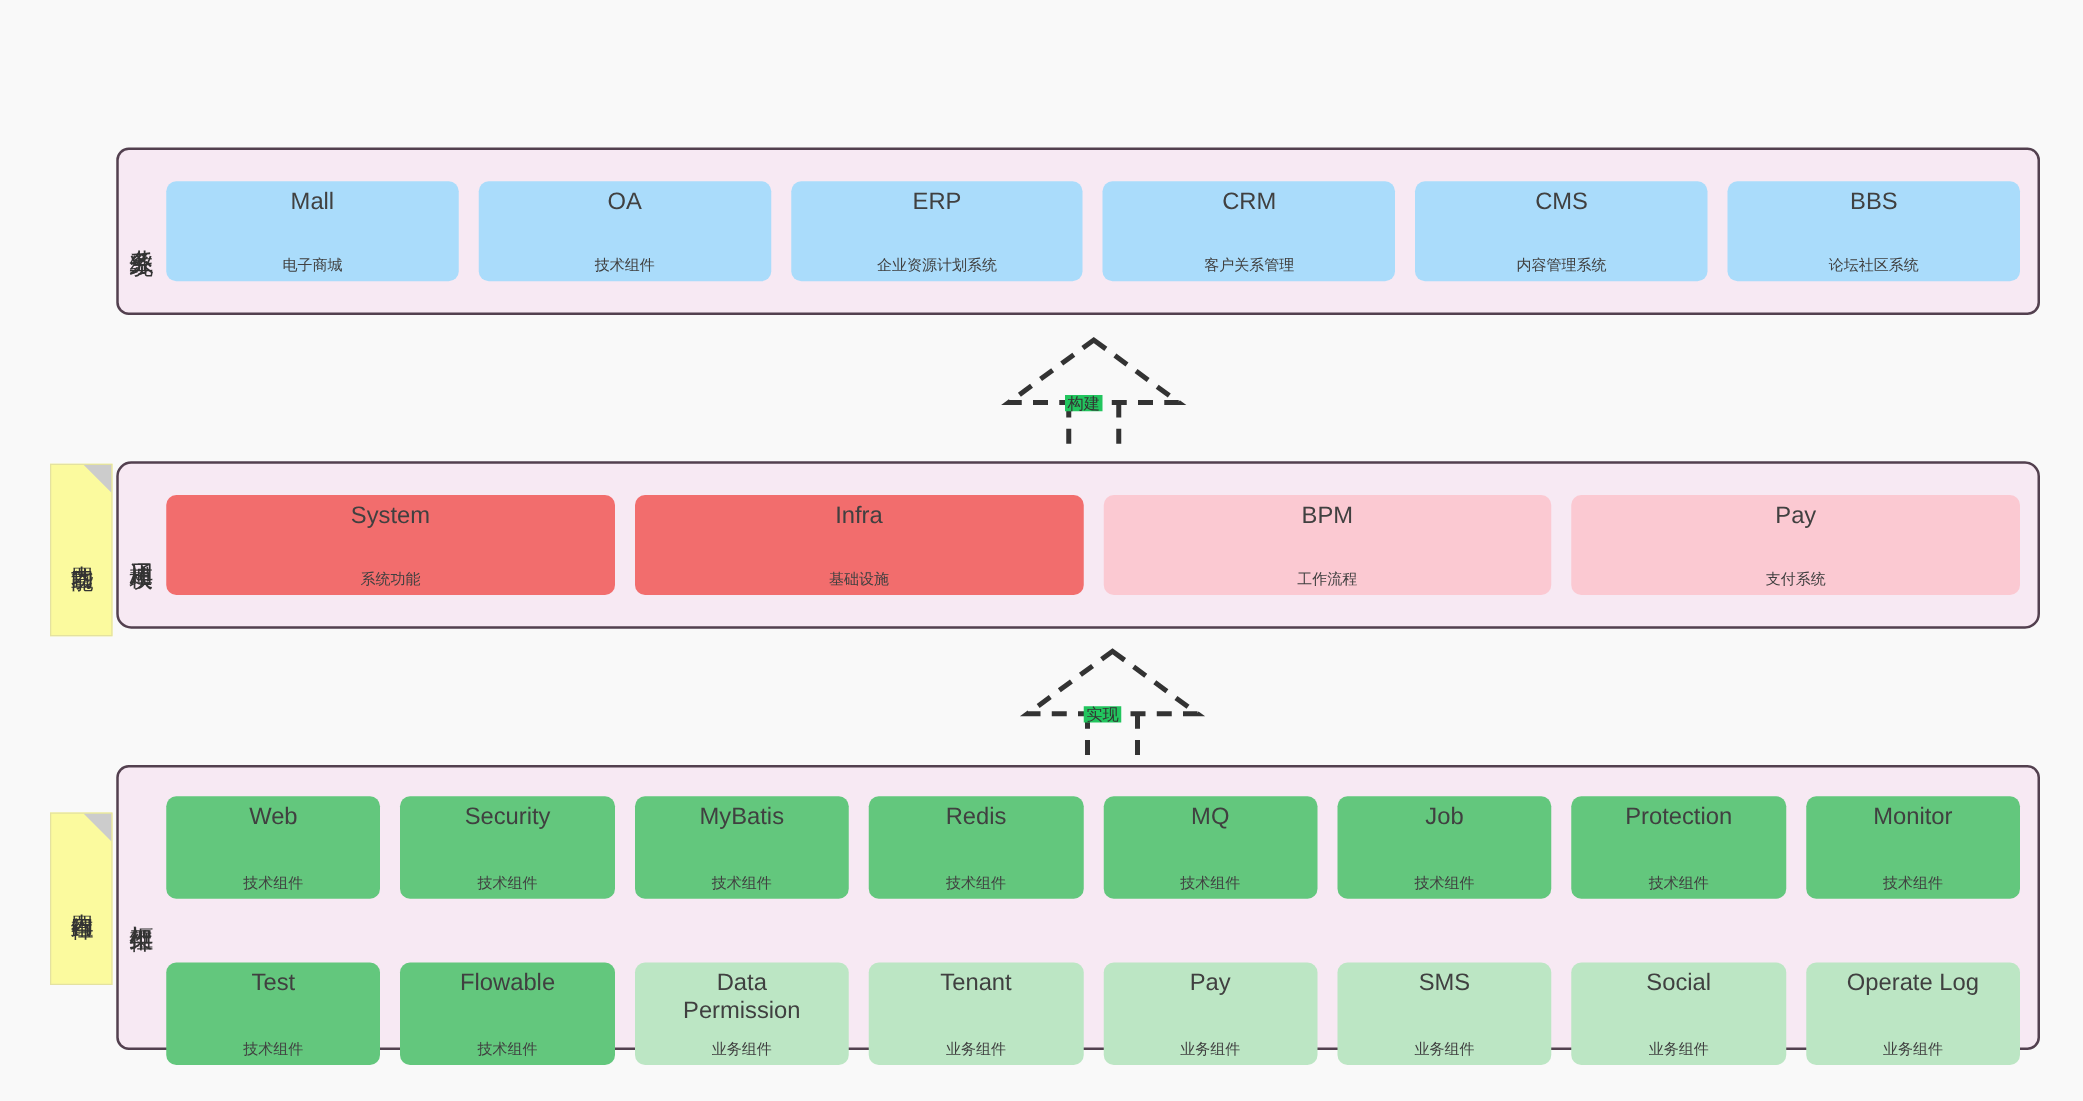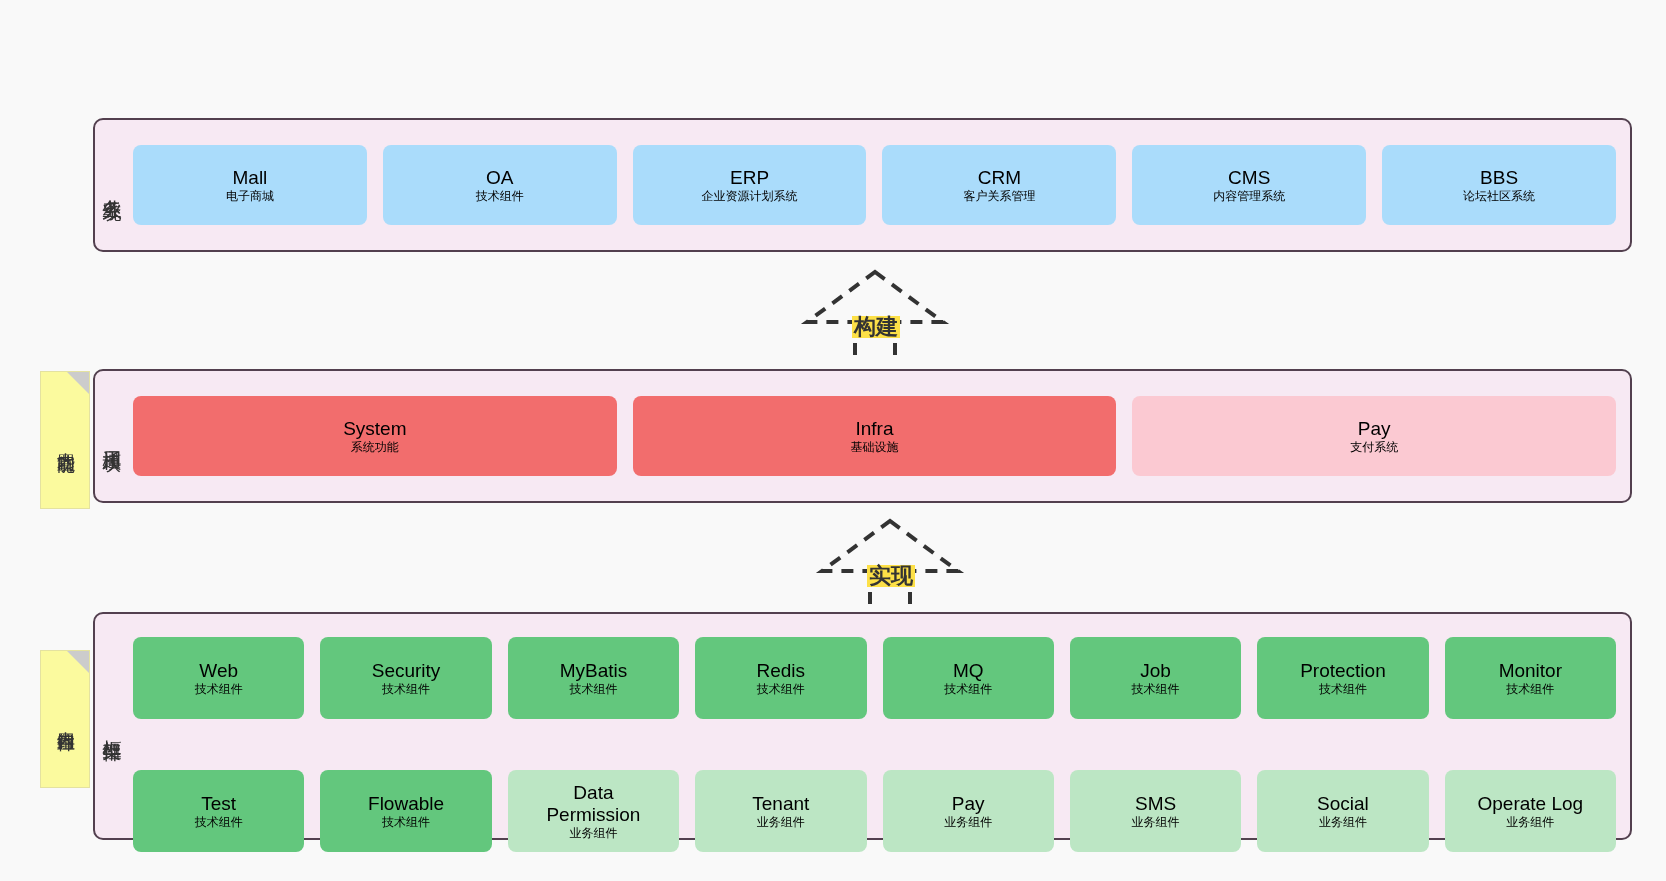--- a/index.html
+++ b/index.html
@@ -64,26 +64,26 @@
     gap: 16px;
   }
 
   
   .node {
     flex: 1 1 0;
     border-radius: 8px;
     display: flex;
     flex-direction: column;
     align-items: center;
-    justify-content: center;
+    justify-content: space-between;
     text-align: center;
     line-height: 1.18;
     padding: 6px 4px;
     box-sizing: border-box;
-    color: #000000;
+    color: #404040;
   }
   .node .t1 { font-size: 19px; }
   .node .t2 { font-size: 12px; }
 
   .h-biz   { height: 80px; }
   .h-mod   { height: 80px; }
   .h-fw    { height: 82px; margin-top: 37px; }
 
   .c-blue       { background: #aadcfb; }
   .c-red        { background: #f26d6d; }
@@ -119,27 +119,26 @@
     border-left: 22px solid transparent;
   }
 
   
   .connector {
     position: absolute;
   }
   .connector svg { display: block; overflow: visible; }
   .connector .conn-label {
     position: absolute;
-    font-size: 22px;
+    font-size: 13px;
     color: #333333;
-    background: #fde047;
+    background: #22c55e;
     padding: 0 2px;
     white-space: nowrap;
     line-height: 1;
-    font-weight: bold;
   }
 </style>
 </head>
 <body>
 
 <div id="canvas">
 
   <div class="layer" id="layer-business" style="left:93px; top:118px; width:1539px; height:134px;">
     <div class="layer-label">业务系统</div>
     <div class="layer-body">
@@ -180,33 +179,37 @@
       <path d="M 55 56 L 55 96 M 95 56 L 95 96" fill="none" stroke="#333333" stroke-width="4" stroke-dasharray="12 9"></path>
     </svg>
     <span class="conn-label" style="left:52px; top:50px;">构建</span>
   </div>
 
   <div class="sticky" style="left:40px; top:371px; width:50px; height:138px;">
     <div class="fold"></div>
     <span class="sticky-text">内置功能</span>
   </div>
 
-  <div class="layer" id="layer-module" style="left:93px; top:369px; width:1539px; height:134px;">
+  <div class="layer" id="layer-module" style="left:93px; top:369px; width:1539px; height:134px;border-radius:12px;">
     <div class="layer-label">通用模块</div>
     <div class="layer-body">
       <div class="row">
         <div class="node c-red h-mod">
           <span class="t1">System</span>
           <span class="t2">系统功能</span>
         </div>
         <div class="node c-red h-mod">
           <span class="t1">Infra</span>
           <span class="t2">基础设施</span>
         </div>
         <div class="node c-pink h-mod">
+          <span class="t1">BPM</span>
+          <span class="t2">工作流程</span>
+        </div>
+        <div class="node c-pink h-mod">
           <span class="t1">Pay</span>
           <span class="t2">支付系统</span>
         </div>
       </div>
     </div>
   </div>
 
   <div class="connector" style="left:815px; top:515px; width:150px; height:96px;">
     <svg width="150" height="96" viewBox="0 0 150 96" aria-hidden="true">
       <path d="M 75 6 L 143 56 L 7 56 Z" fill="#f9f9f9" stroke="#333333" stroke-width="4" stroke-dasharray="12 9" stroke-linejoin="miter"></path>

